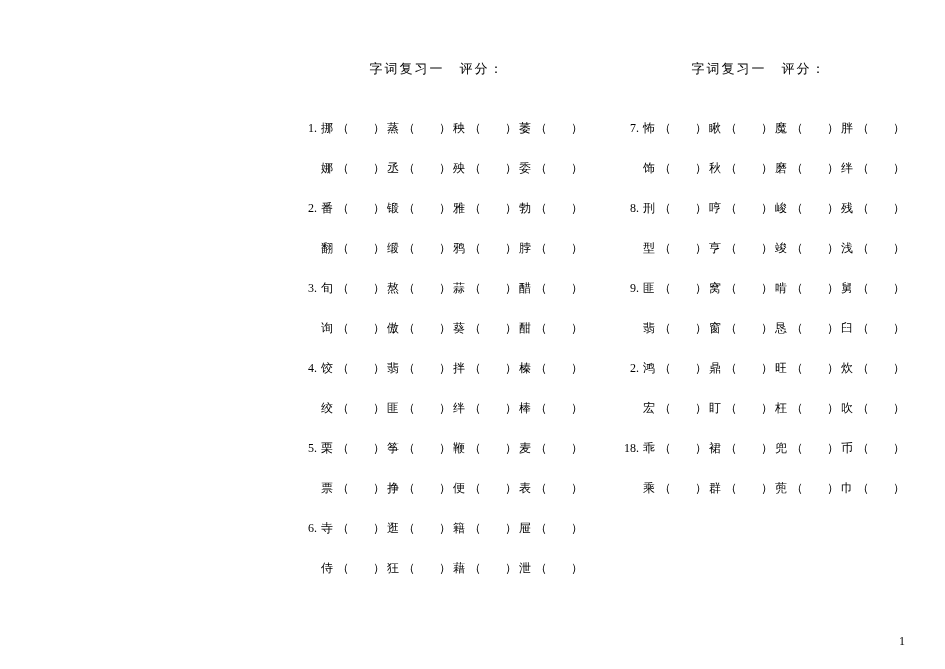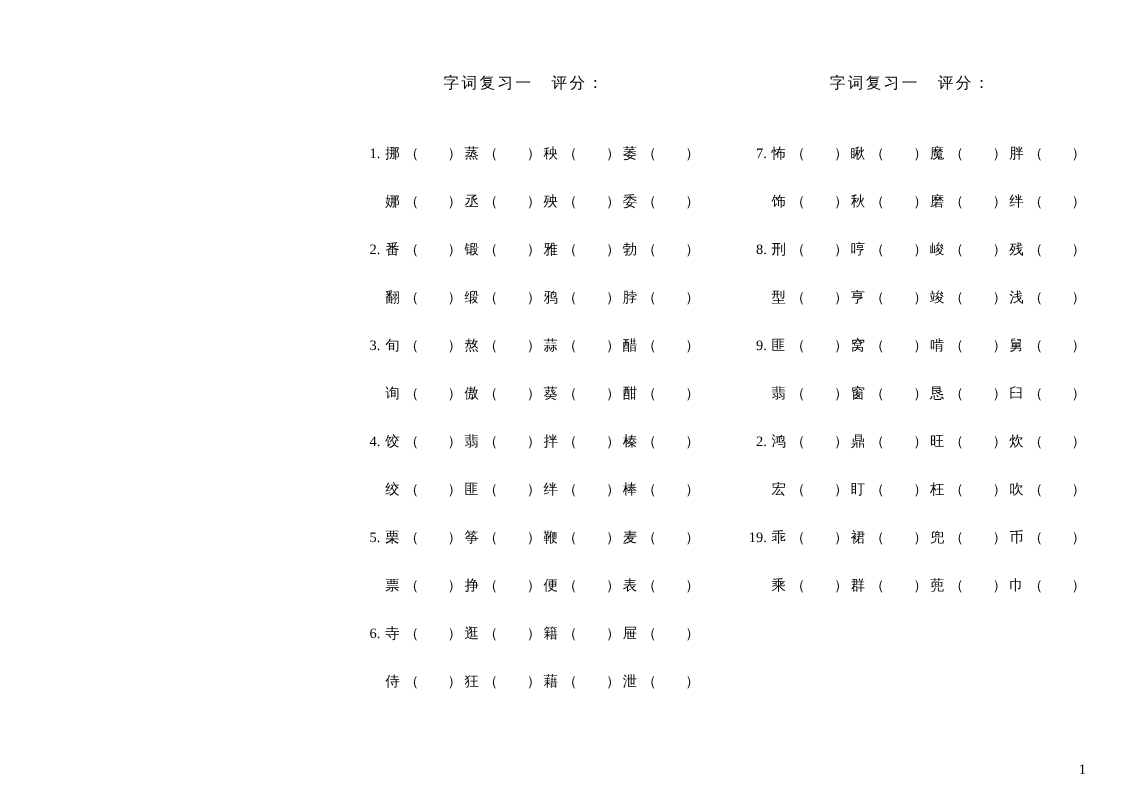--- a/index.html
+++ b/index.html
@@ -457,21 +457,21 @@
         <span class="cell">
             <span class="ch">枉</span>
             <span class="paren"><span class="open">（</span><span class="close">）</span></span>
           </span>
         <span class="cell">
             <span class="ch">吹</span>
             <span class="paren"><span class="open">（</span><span class="close">）</span></span>
           </span>
       </div>
       <div class="row">
-        <span class="num">19.</span>
+        <span class="num">18.</span>
         <span class="cell">
             <span class="ch">乖</span>
             <span class="paren"><span class="open">（</span><span class="close">）</span></span>
           </span>
         <span class="cell">
             <span class="ch">裙</span>
             <span class="paren"><span class="open">（</span><span class="close">）</span></span>
           </span>
         <span class="cell">
             <span class="ch">兜</span>

